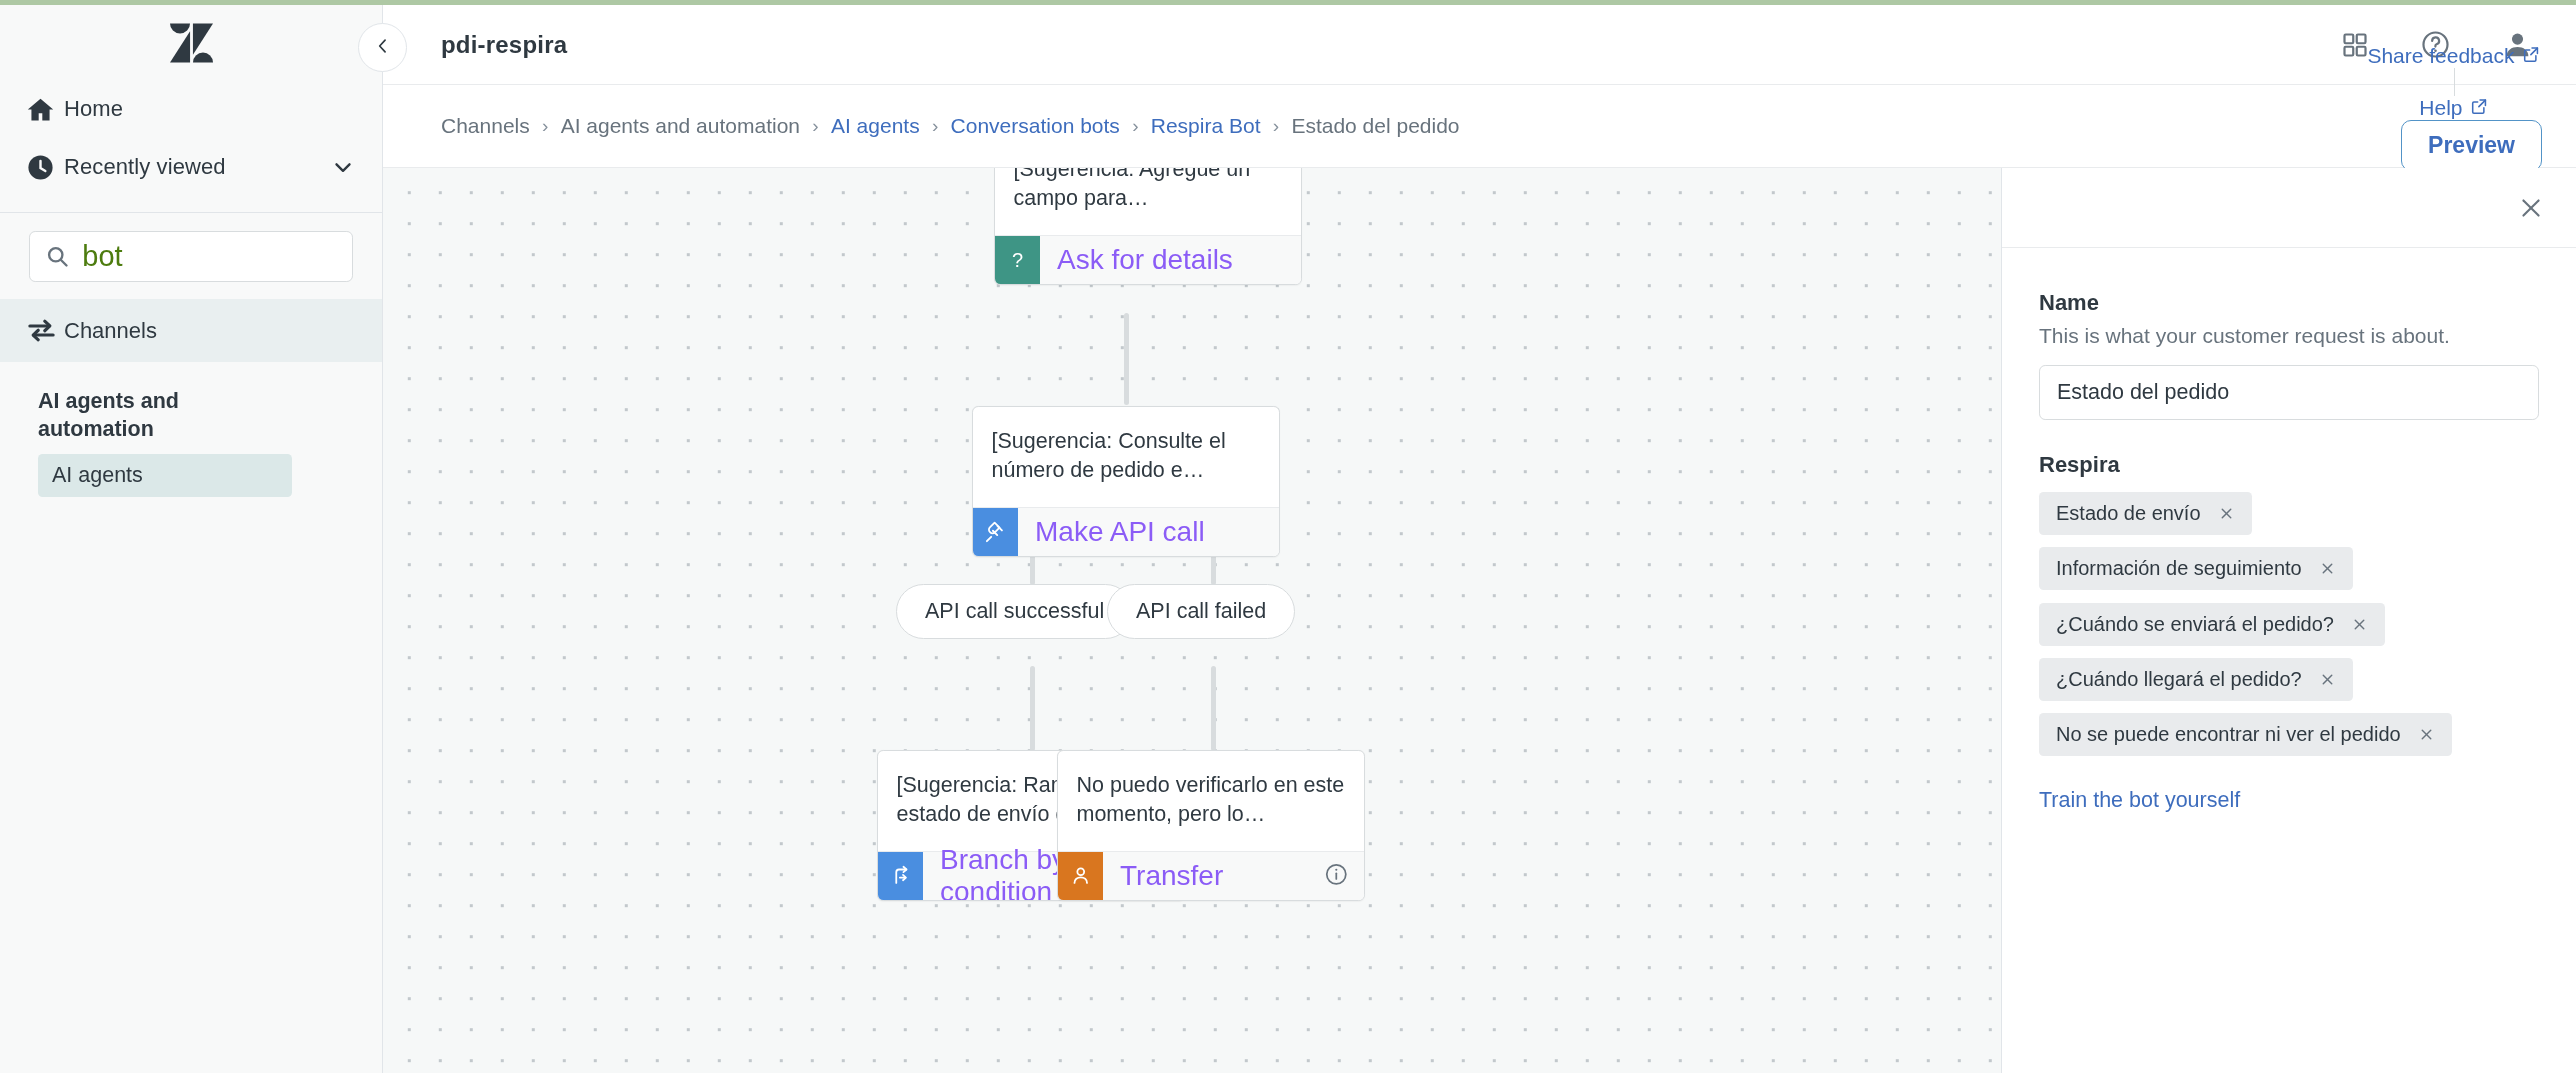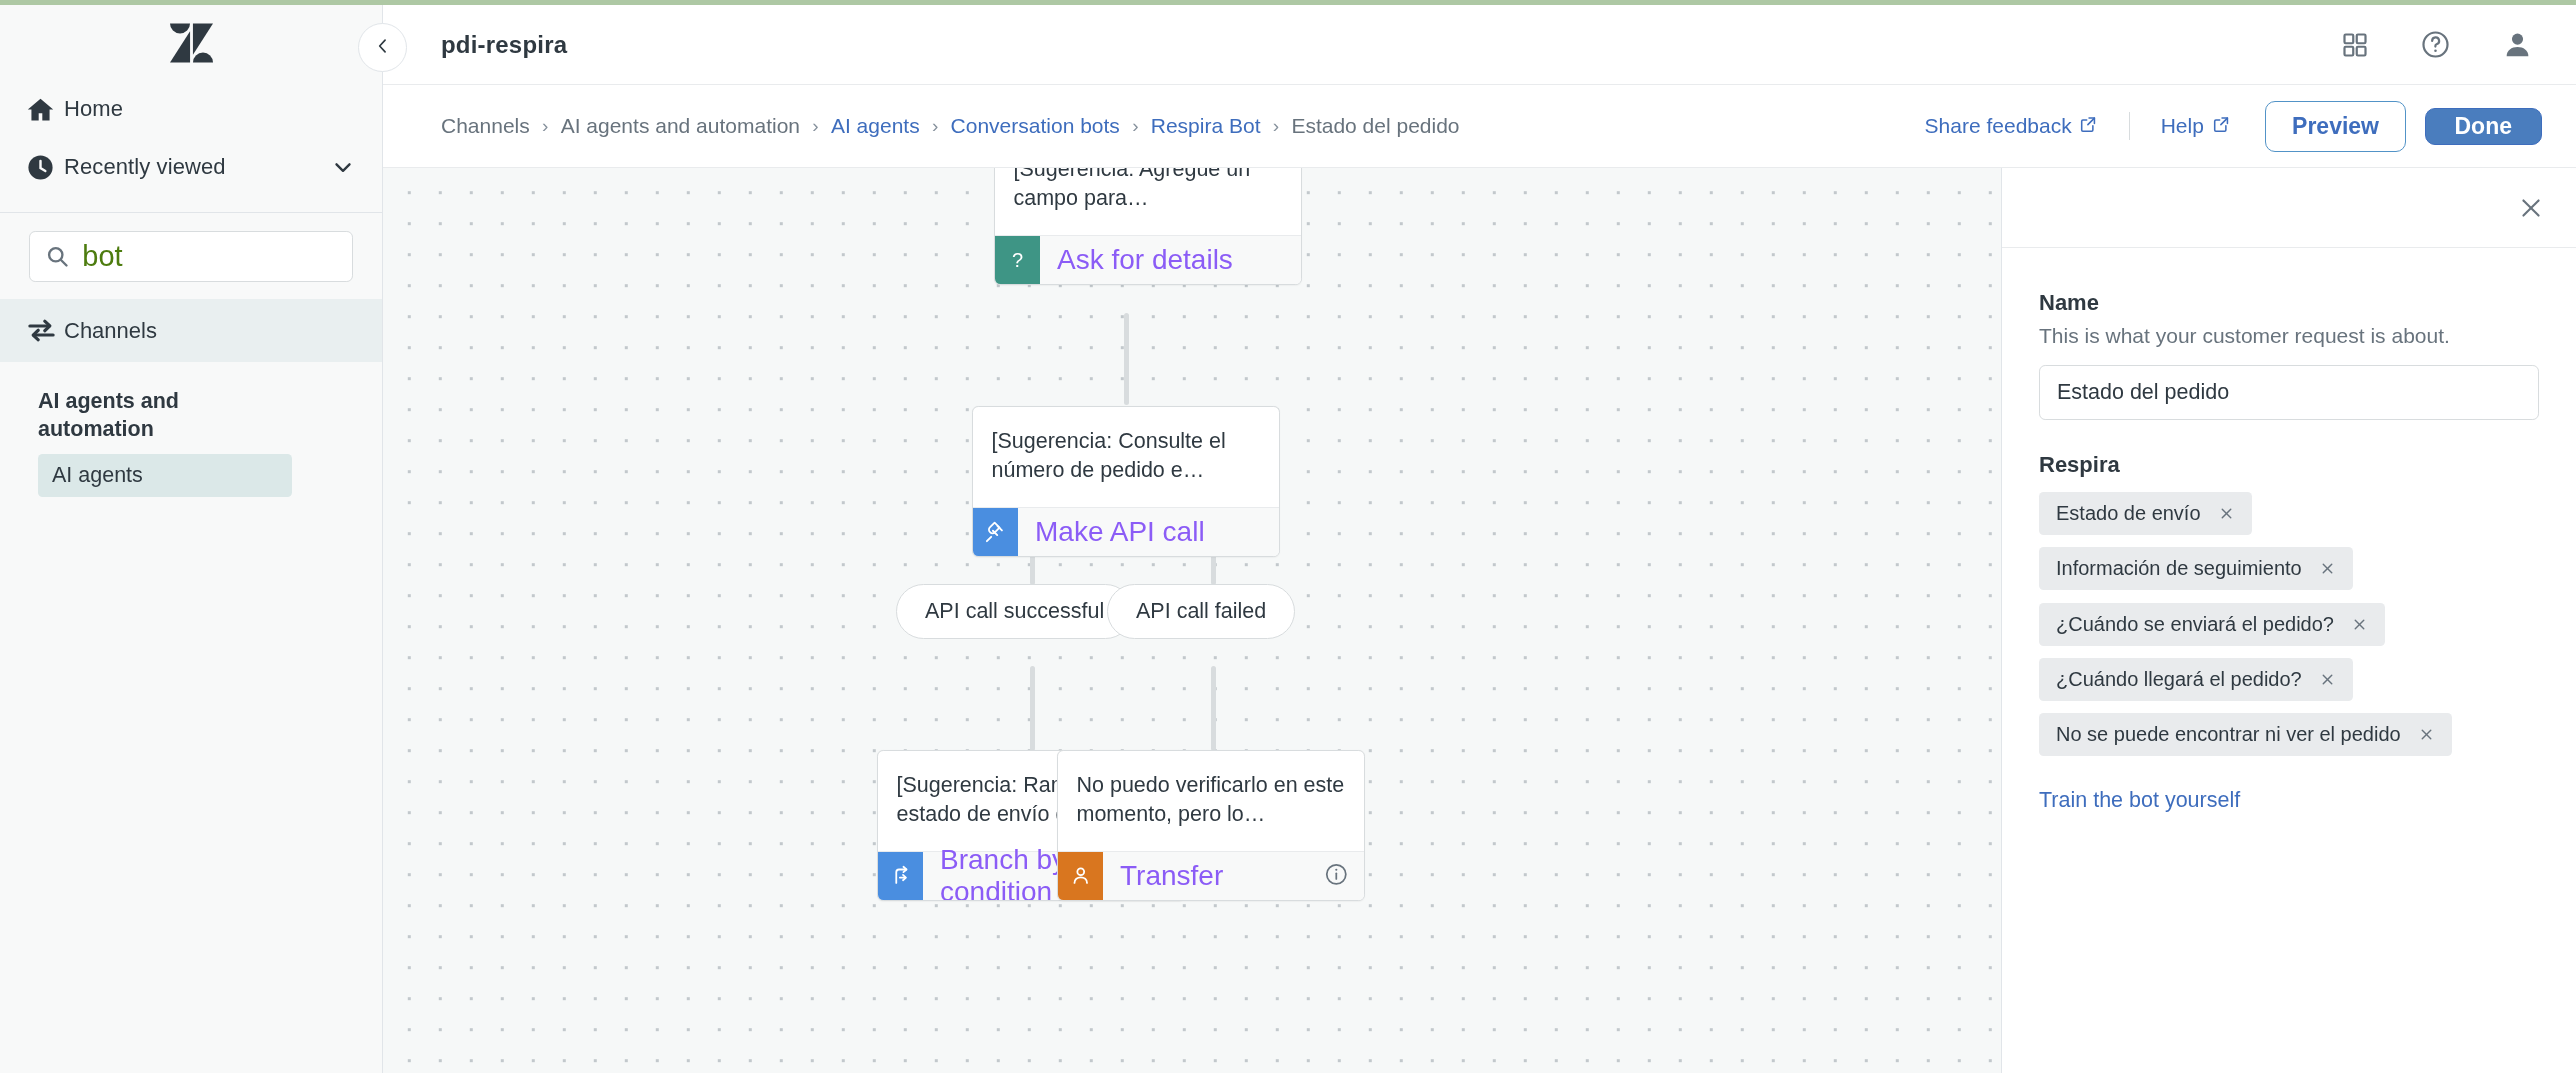--- a/index.html
+++ b/index.html
@@ -98,21 +98,21 @@
   .crumbbar {
     height: 83px; flex: 0 0 83px; background: #fff;
     border-bottom: 0.8px solid #e9ebed;
     display: flex; align-items: center; padding: 0 34px 0 58px;
   }
   .crumbs { display: flex; align-items: center; font-size: 21px; gap: 0; }
   .crumb { color: #68737d; white-space: nowrap; }
   .crumb.link { color: #3e6dbd; cursor: pointer; }
   .crumb-sep { color: #87929d; margin: 0 12.3px; font-size: 19px; }
   .crumbbar-spacer { flex: 1; }
-  .crumb-actions { display: flex; align-items: center; gap: 0; }
+  .crumb-actions { display: flex; align-items: center; gap: 0; flex-direction: column; }
   .ext-link {
     color: #3e6dbd; font-size: 21px; display: inline-flex; align-items: center;
     gap: 7.7px; cursor: pointer; white-space: nowrap;
   }
   .vsep { width: 0.8px; height: 28px; background: #d8dcde; margin: 0 31px; }
   .btn {
     font-size: 23px; border-radius: 10px; cursor: pointer; white-space: nowrap;
     display: inline-flex; align-items: center; justify-content: center;
     font-family: "Liberation Sans", sans-serif;
     font-weight: bold;

